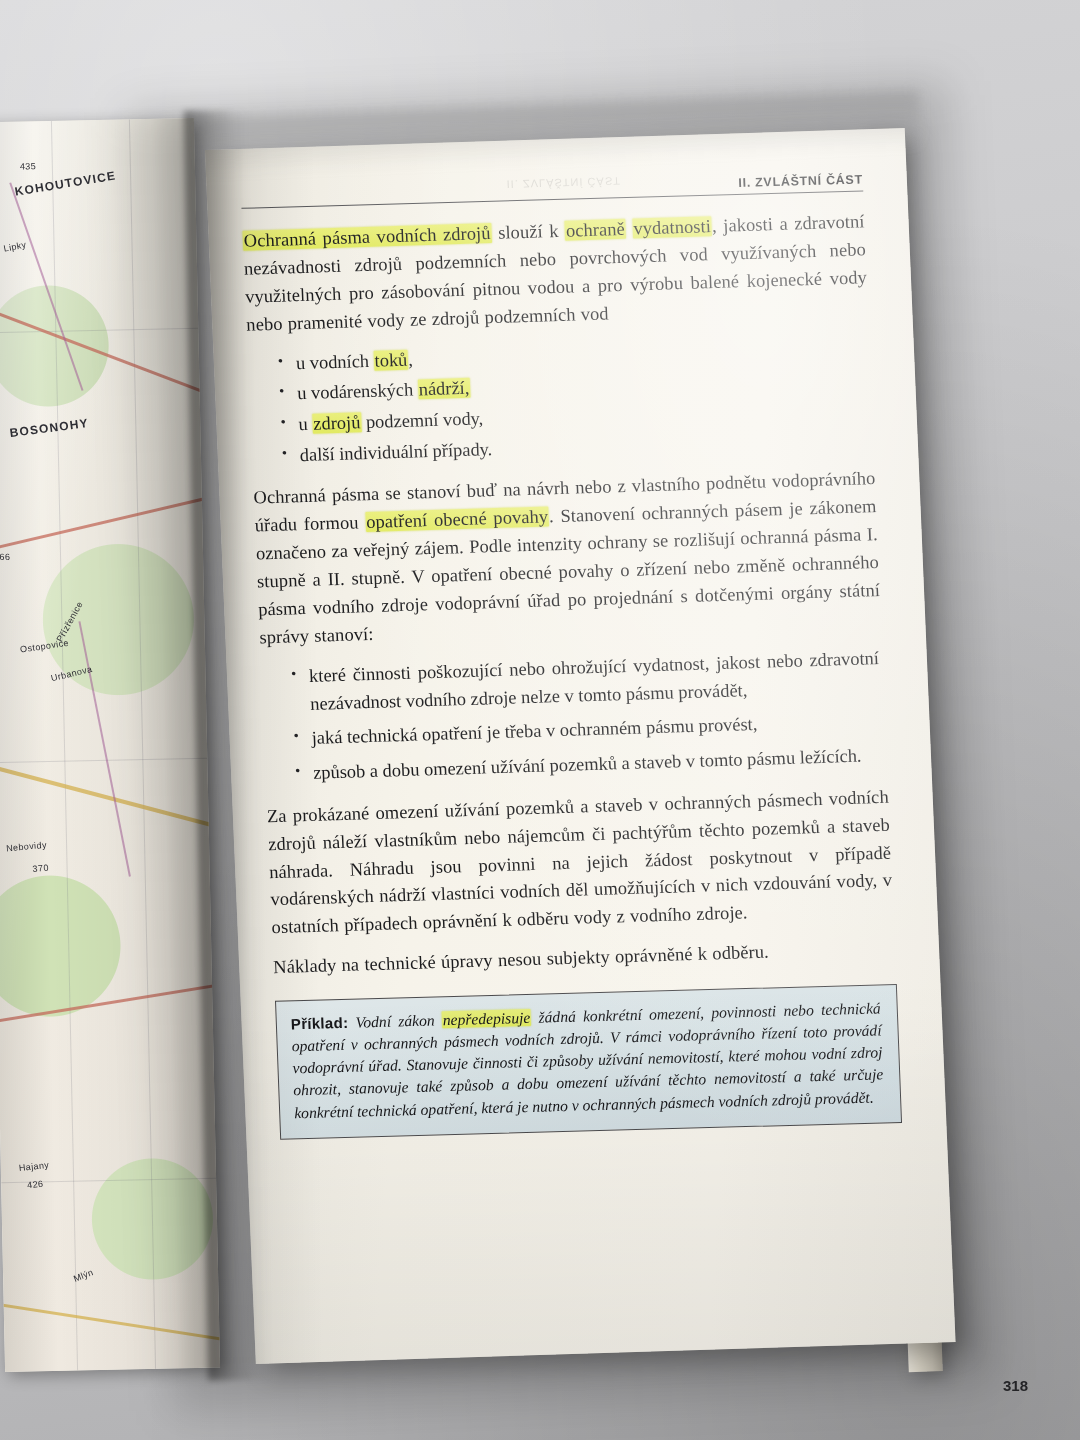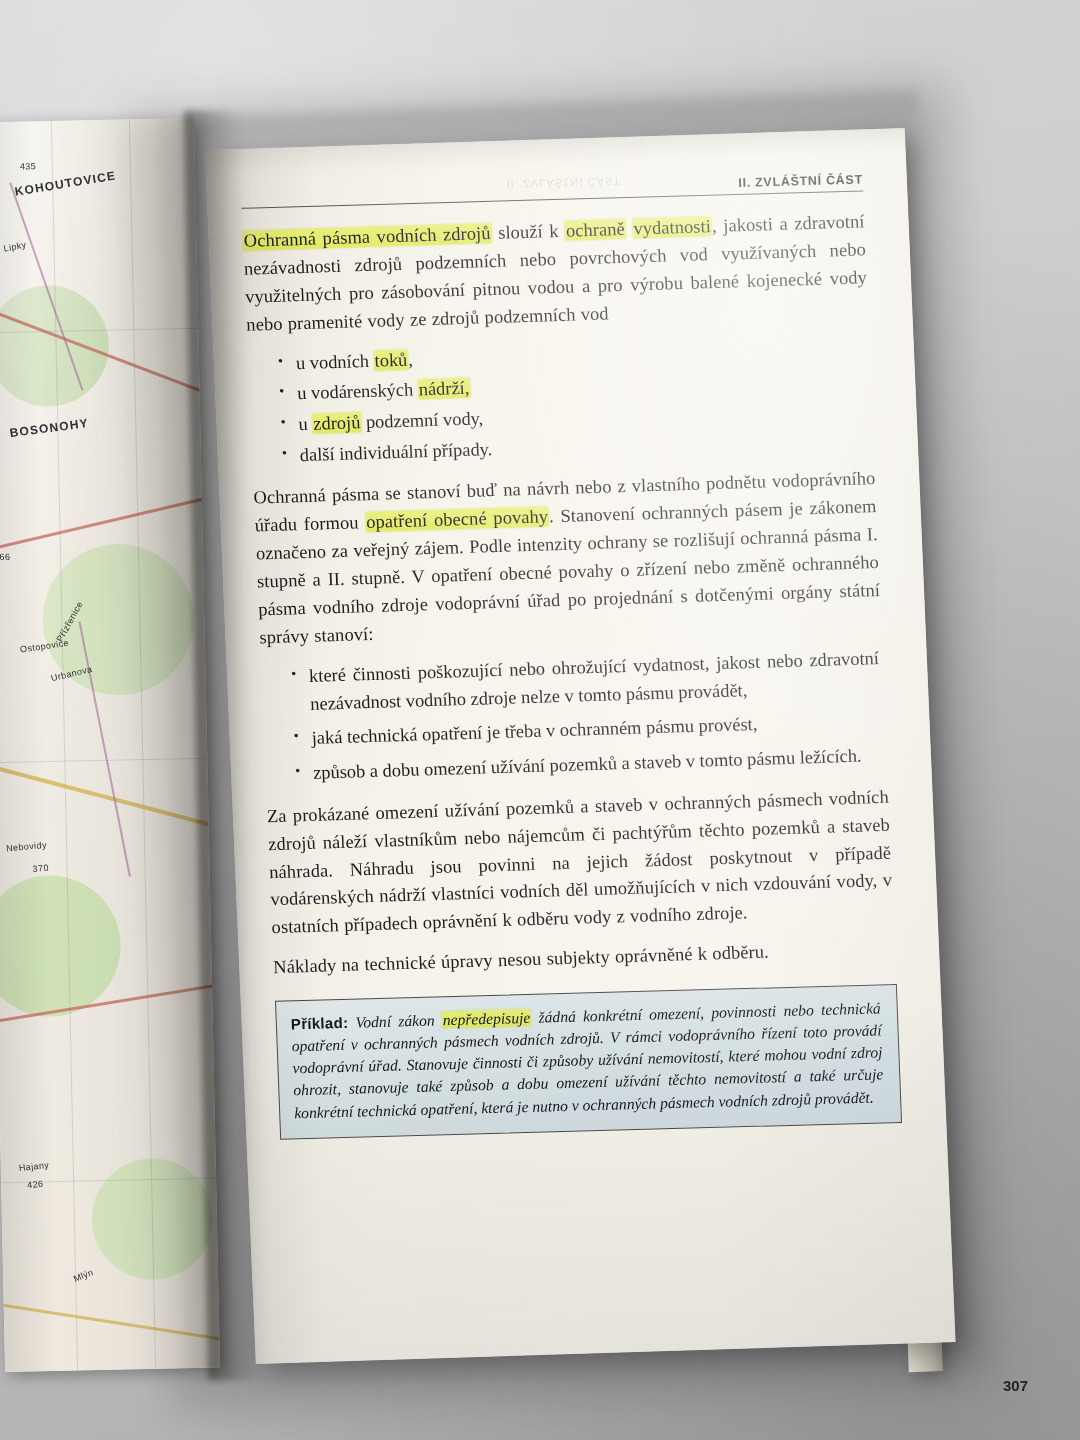--- a/index.html
+++ b/index.html
@@ -345,14 +345,14 @@
         <span class="lead">Příklad:</span><span> Vodní zákon </span><span class="hl">nepředepisuje</span><span> žádná konkrétní omezení, povinnosti nebo technická opatření v ochranných pásmech vodních zdrojů. V rámci vodoprávního řízení toto provádí vodoprávní úřad. Stanovuje činnosti či způsoby užívání nemovitostí, které mohou vodní zdroj ohrozit, stanovuje také způsob a dobu omezení užívání těchto nemovitostí a také určuje konkrétní technická opatření, která je nutno v ochranných pásmech vodních zdrojů provádět.</span>
       </div>
 
     </div>
     <div id="page-light"></div>
   </div>
 
   <div id="gutter"></div>
   <div id="top-curl"></div>
 
-  <div class="folio">307</div>
+  <div class="folio">318</div>
 </div>
 
 </body></html>

